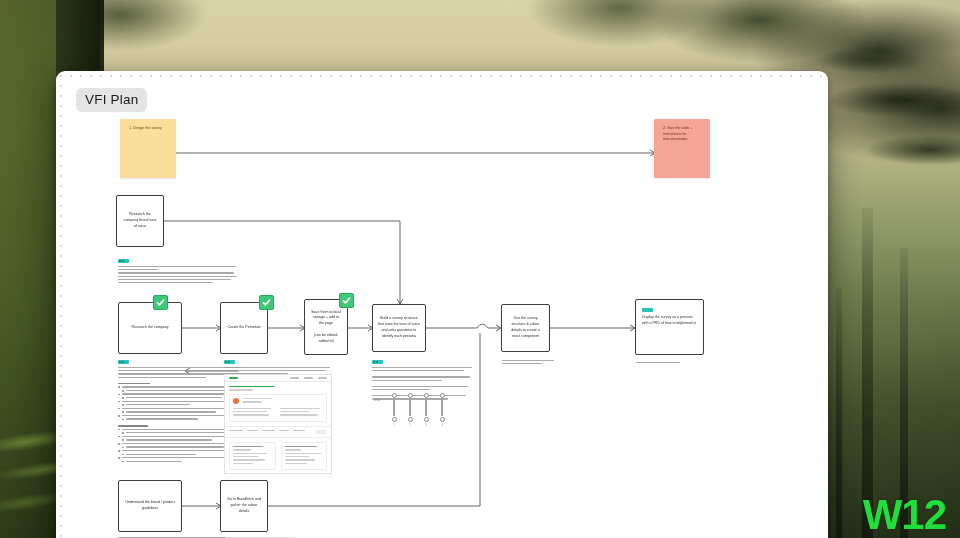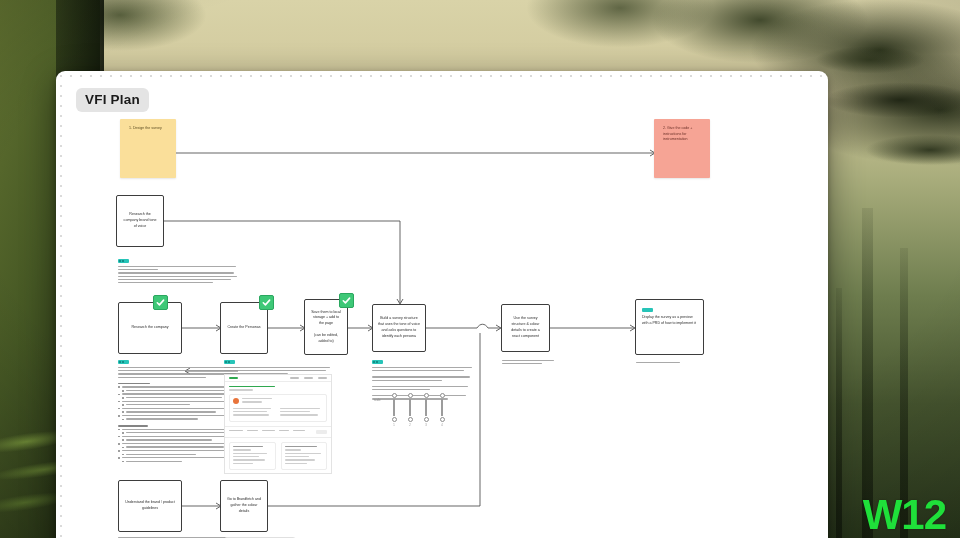--- a/index.html
+++ b/index.html
@@ -77,21 +77,21 @@
     position:absolute; left:14px; top:14px; right:0; bottom:0;
     background:#ffffff;
   }
 
   
   #title-pill {
     position:absolute; left:20px; top:17px;
     background:#e4e4e4;
     border-radius:6px;
     padding:4px 9px 5px 9px;
-    font-size:13.5px; font-weight:700; color:#1b1b1b;
+    font-size:13.5px; font-weight:400; color:#1b1b1b;
     letter-spacing:.2px;
     z-index:6;
   }
 
   
   #board { position:absolute; left:0; top:0; width:772px; height:480px; z-index:4; }
   .node { position:absolute; }
 
   .sticky {
     border-radius:1px;

